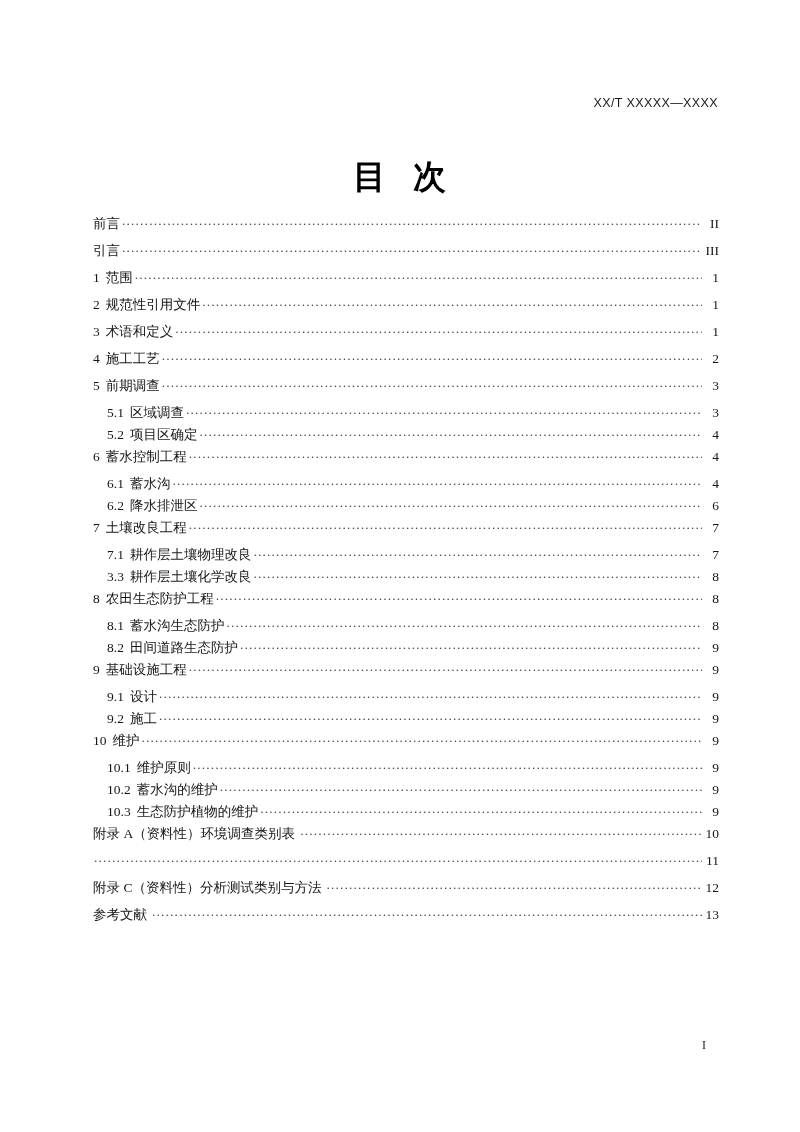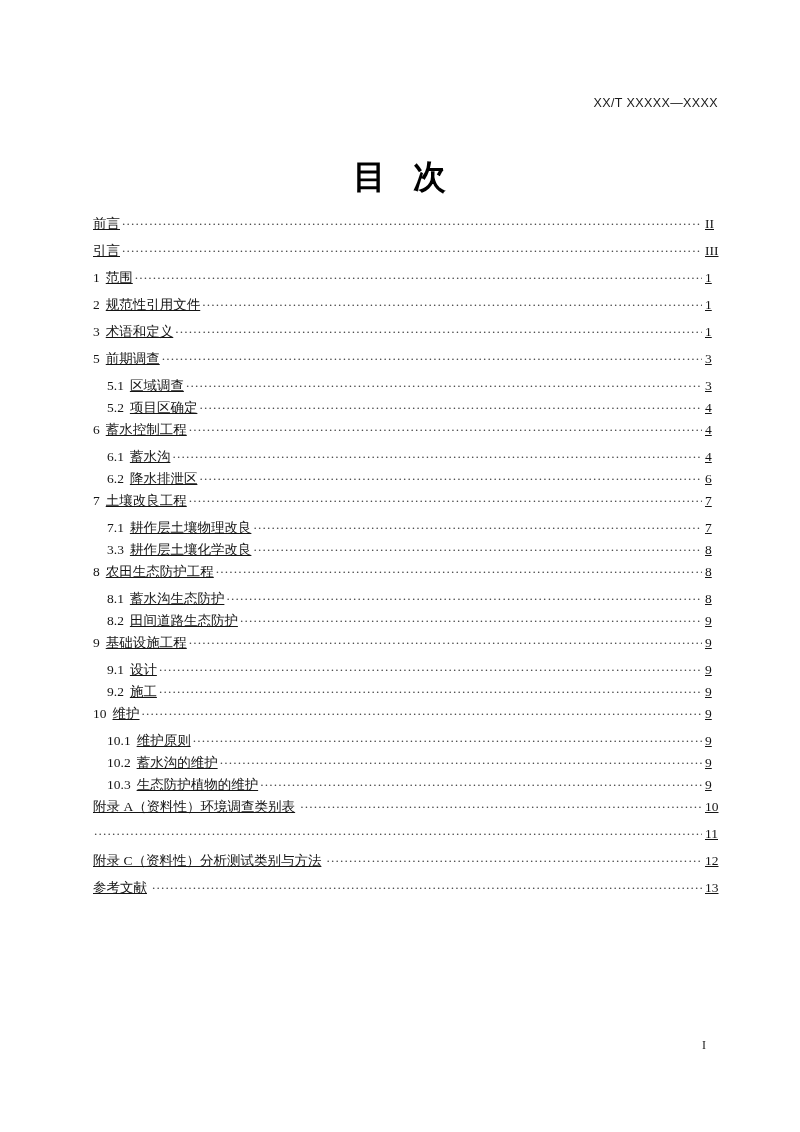--- a/index.html
+++ b/index.html
@@ -59,21 +59,20 @@
     width: 626px;
   }
 
   .toc-entry {
     display: flex;
     align-items: baseline;
     width: 100%;
     font-size: 13.5px;
     color: #151515;
     white-space: nowrap;
-    text-decoration: underline;
   }
   
   .toc-entry.lvl1 { height: 27px; }
   .toc-entry.lvl2 { height: 22px; }
   .toc-entry.appendix { height: 27px; }
 
   .toc-entry .label {
     flex: 0 0 auto;
     padding-right: 1px;
   }
@@ -99,21 +98,21 @@
     bottom: 0;
     white-space: nowrap;
     letter-spacing: 1.15px;
     font-size: 13.5px;
     color: #4a4a4a;
     line-height: 1;
   }
 
   .toc-entry .pg {
     flex: 0 0 auto;
-    text-align: left;
+    text-align: right;
     min-width: 14px;
     padding-left: 2px;
     font-size: 13.5px;
     color: #151515;
   }
 
   
   .toc-entry.lvl2 .label { padding-left: 14px; }
 
   
@@ -164,20 +163,25 @@
         <span class="label"><span class="num">2</span><span class="num-space"></span><span class="text">规范性引用文件</span></span>
         <span class="leader"></span>
         <span class="pg">1</span>
       </div>
       <div class="toc-entry lvl1">
         <span class="label"><span class="num">3</span><span class="num-space"></span><span class="text">术语和定义</span></span>
         <span class="leader"></span>
         <span class="pg">1</span>
       </div>
       <div class="toc-entry lvl1">
+        <span class="label"><span class="num">4</span><span class="num-space"></span><span class="text">施工工艺</span></span>
+        <span class="leader"></span>
+        <span class="pg">2</span>
+      </div>
+      <div class="toc-entry lvl1">
         <span class="label"><span class="num">5</span><span class="num-space"></span><span class="text">前期调查</span></span>
         <span class="leader"></span>
         <span class="pg">3</span>
       </div>
       <div class="toc-entry lvl2">
         <span class="label"><span class="num">5.1</span><span class="num-space"></span><span class="text">区域调查</span></span>
         <span class="leader"></span>
         <span class="pg">3</span>
       </div>
       <div class="toc-entry lvl2">

